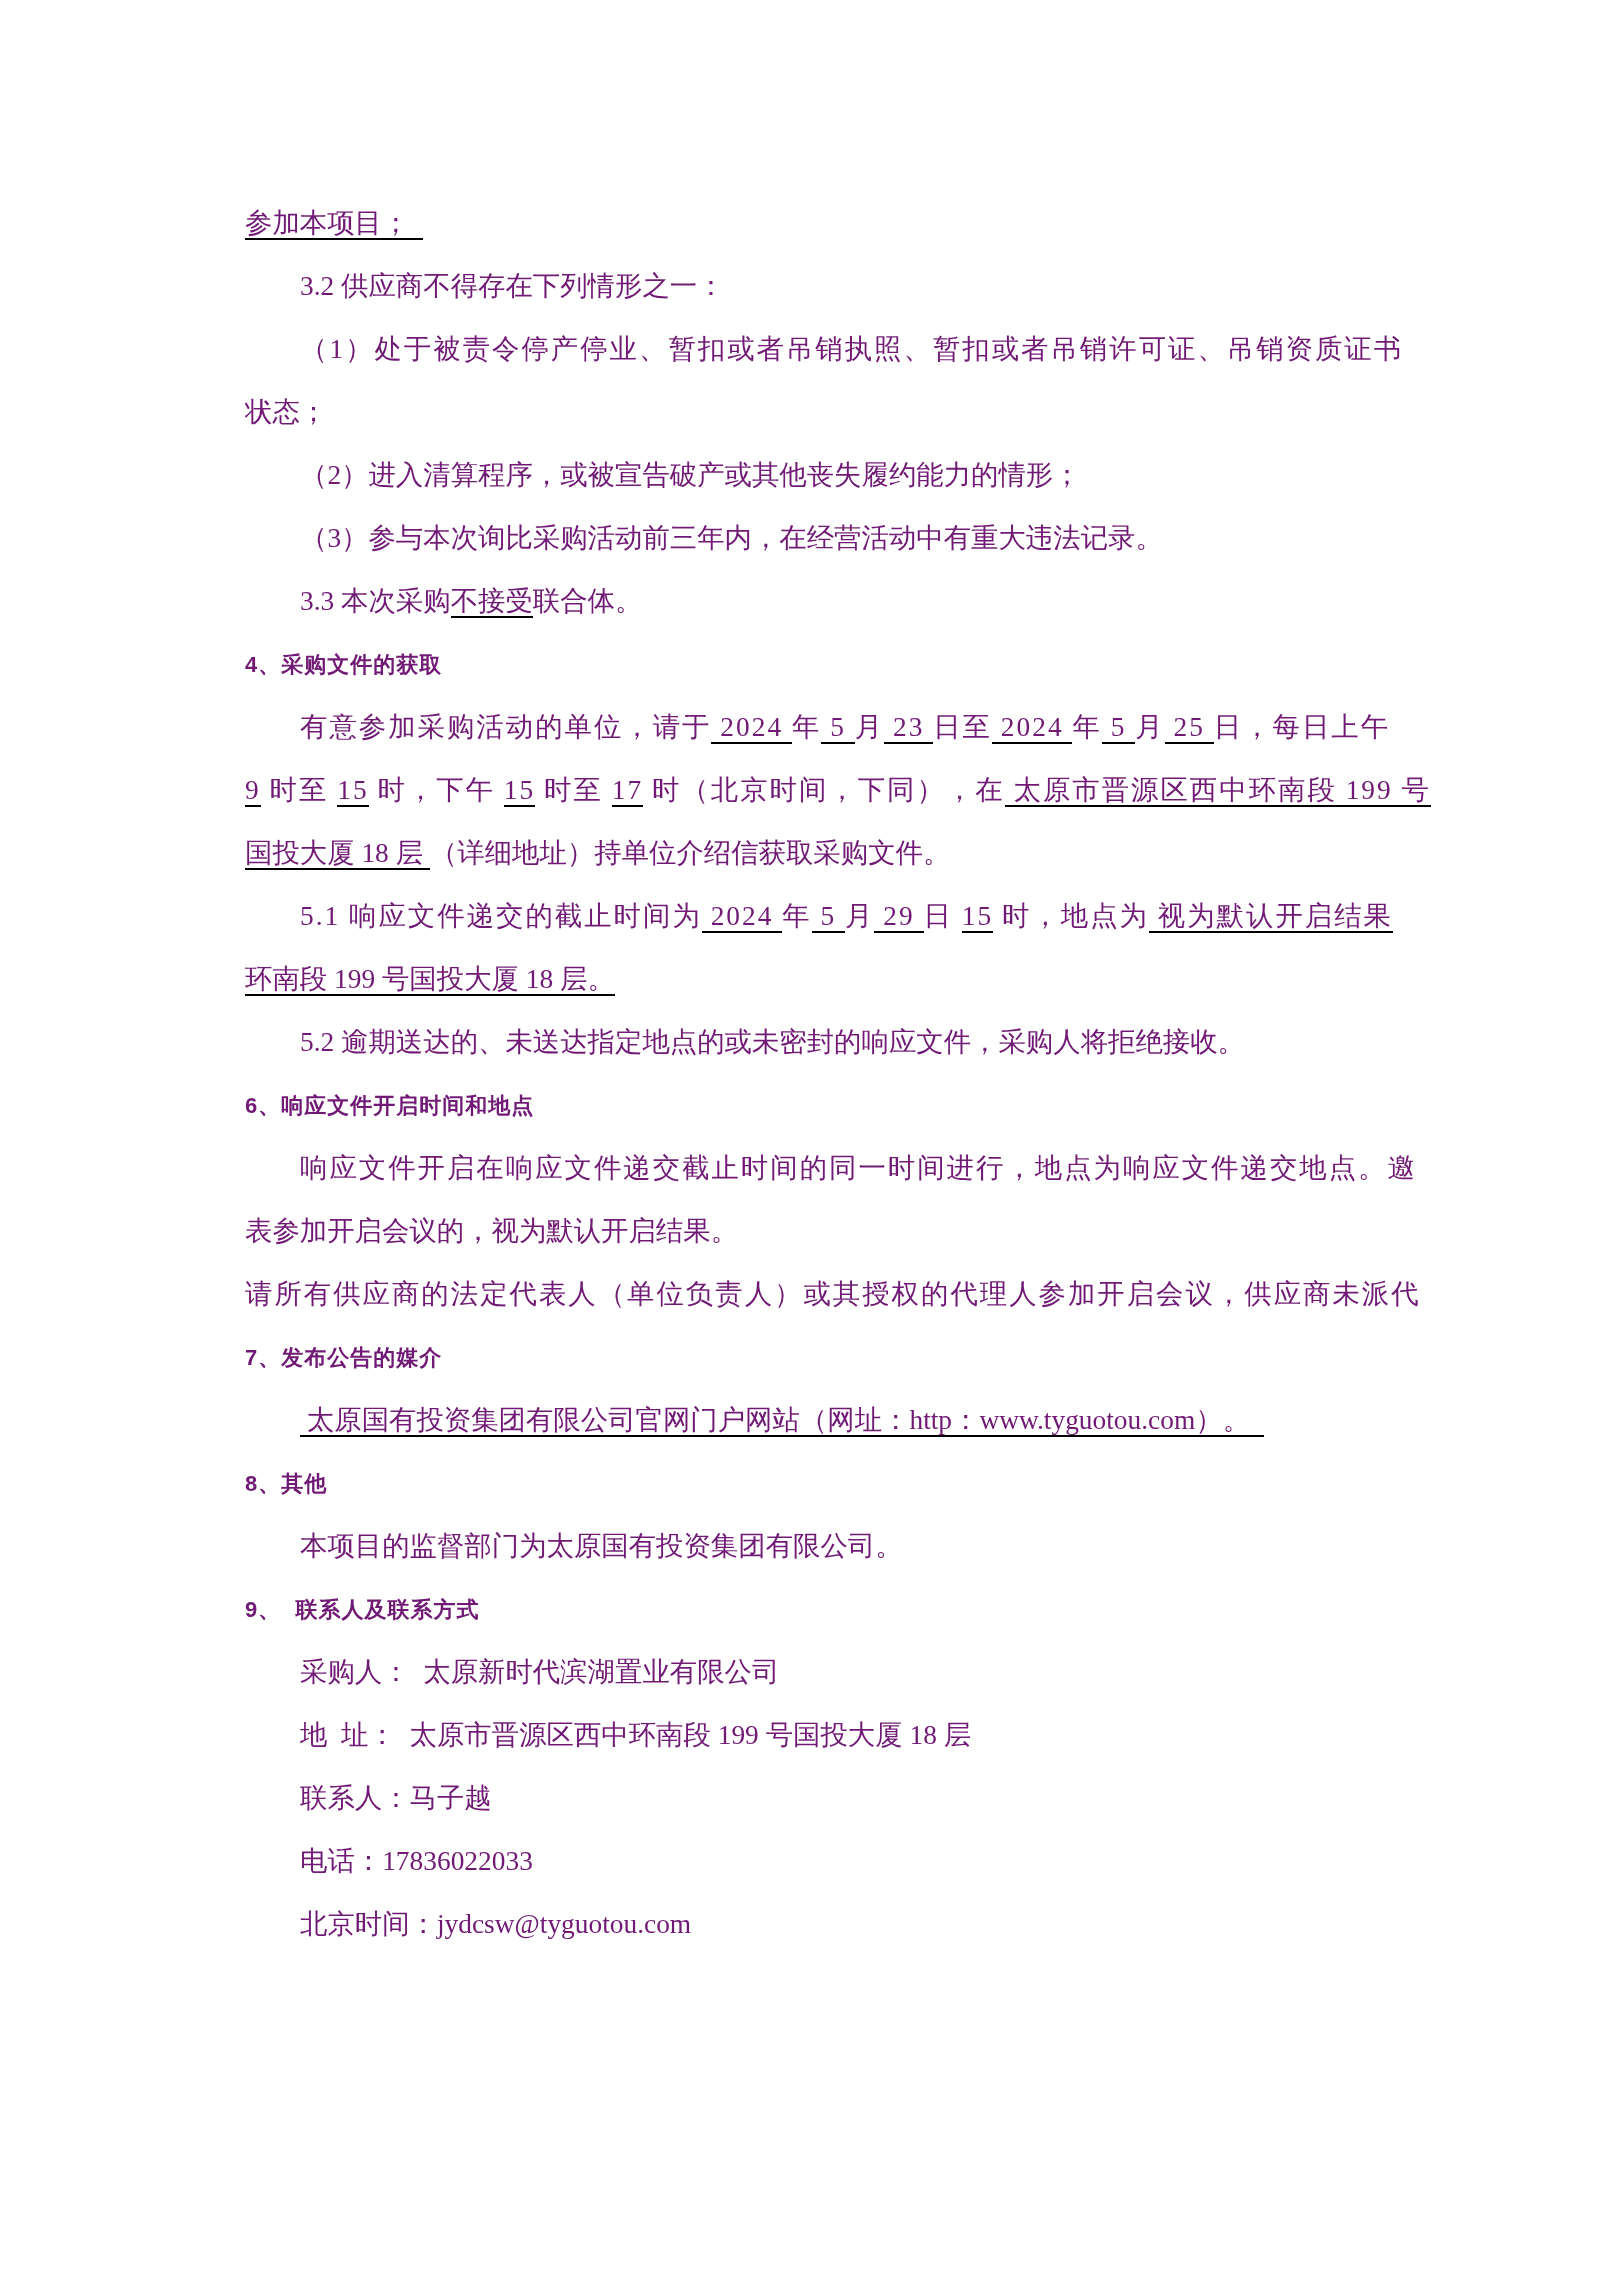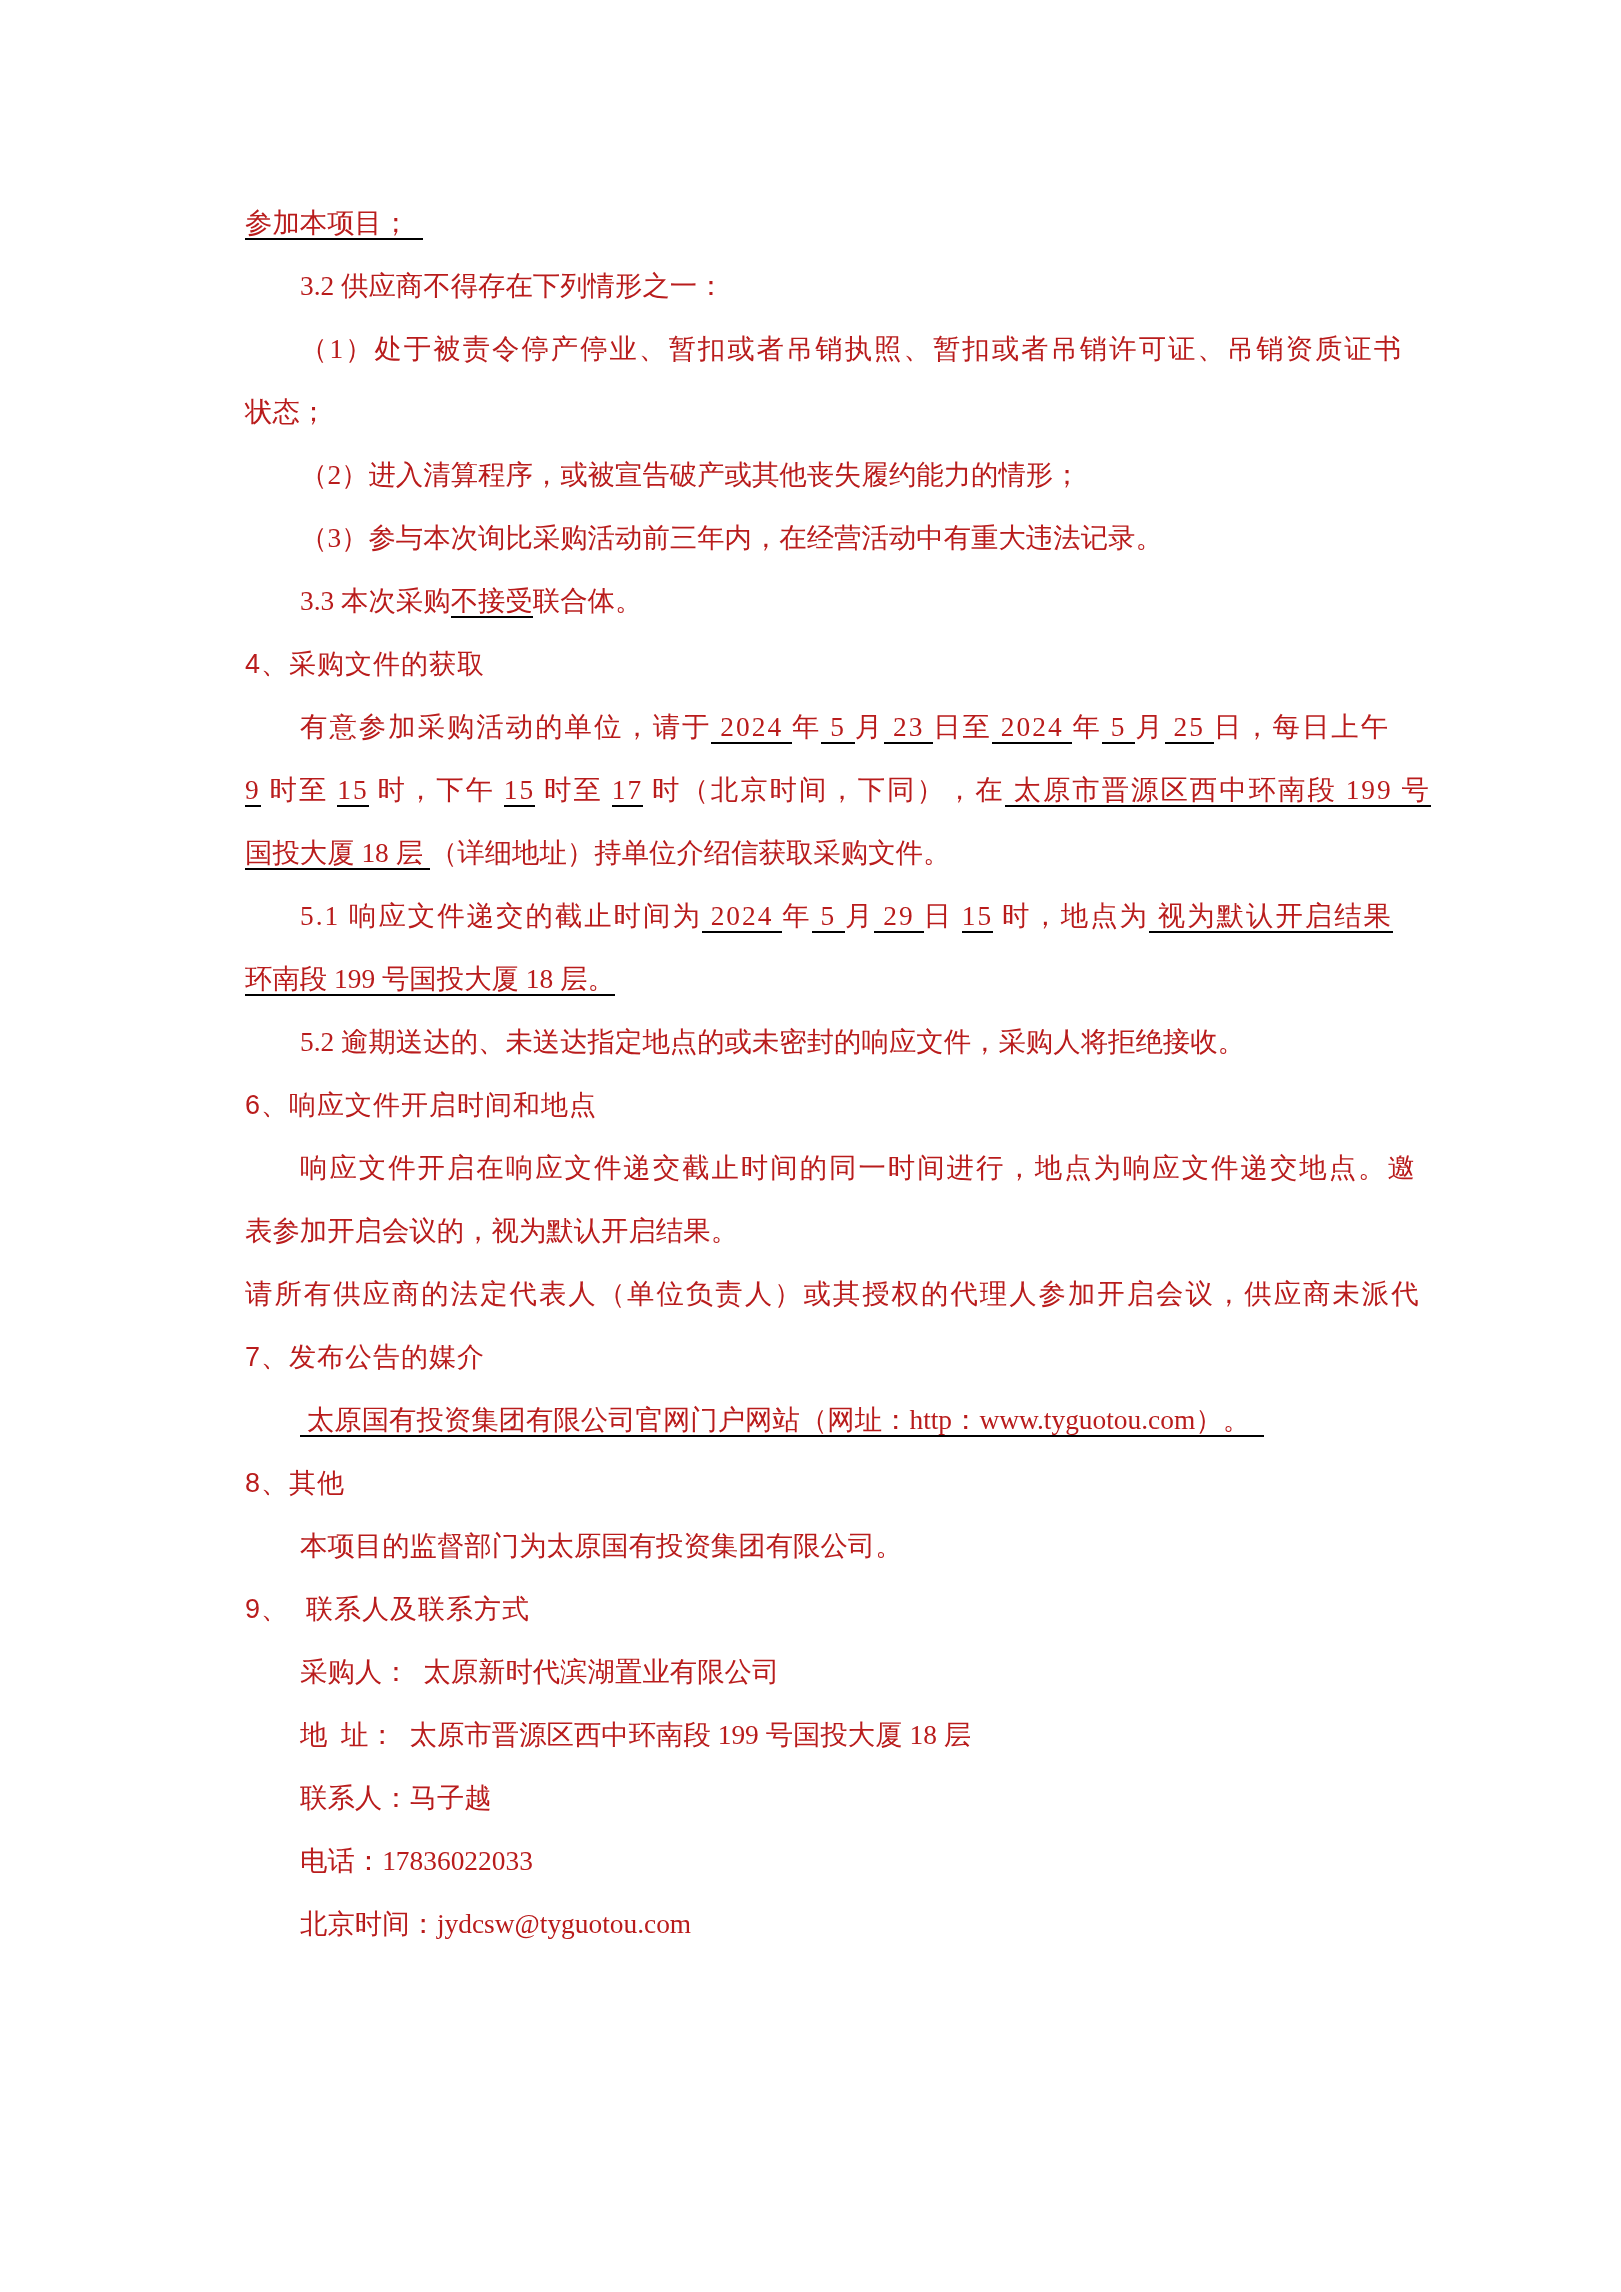--- a/index.html
+++ b/index.html
@@ -13,30 +13,30 @@
   .content{
     position:absolute;
     left:245px;
     top:192px;
     width:1210px;
   }
   .dl{
     height:63px;
     line-height:63px;
     font-size:27.4px;
-    color:#b91c1c;
+    color:#701a75;
     white-space:pre;
     font-family:"Liberation Serif","DejaVu Serif",serif;
   }
   .dl.indent{padding-left:55px;}
   .dl.stretch{letter-spacing:2px;}
   .dl.heading{
     font-family:"Liberation Sans","DejaVu Sans",sans-serif;
-    font-weight:normal;
-    font-size:27px;
+    font-weight:bold;
+    font-size:22px;
     letter-spacing:1px;
   }
   .u{border-bottom:2px solid #000000;}
 </style>
 </head>
 <body>
 
 <div class="page">
   <div class="content">
       <div class="dl"><span class="u">参加本项目；  </span></div>

